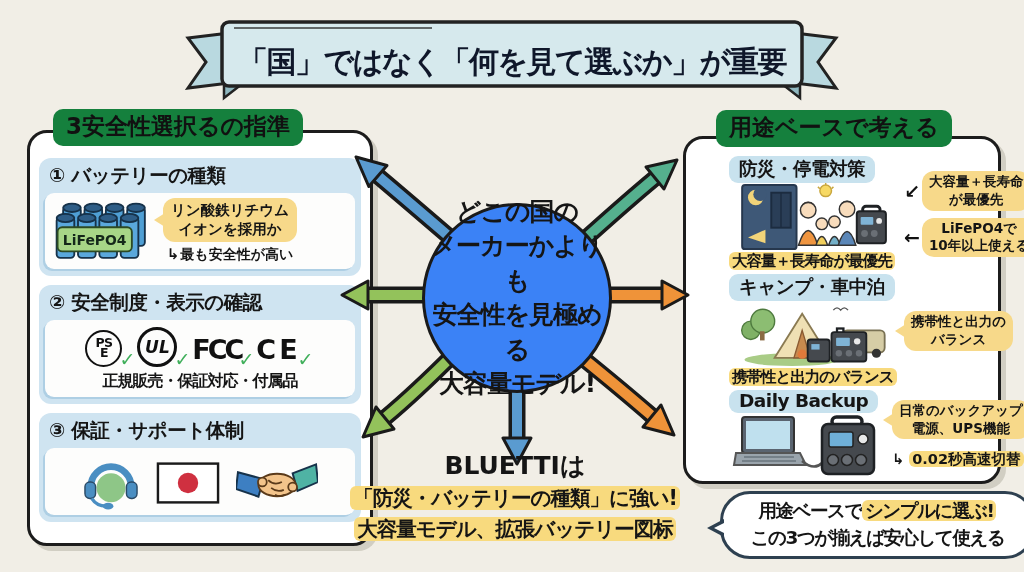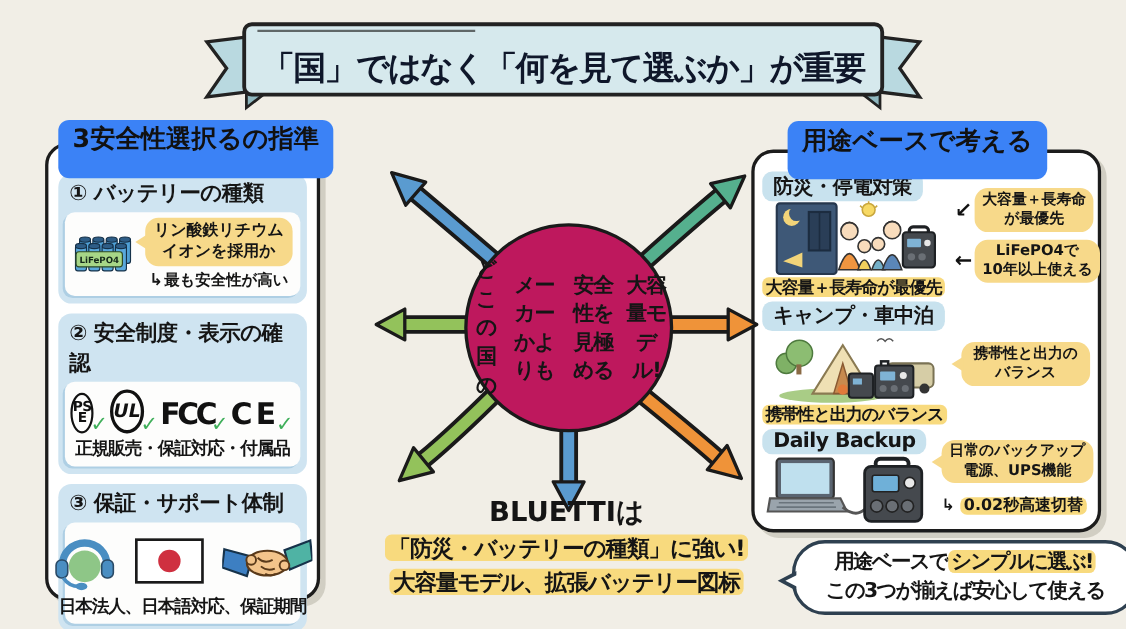--- a/index.html
+++ b/index.html
@@ -18,26 +18,26 @@
   .banner svg { position:absolute; left:0; top:0; }
   .banner-title {
     position:absolute; left:40px; top:20px; width:580px; height:60px;
     display:flex; align-items:center; justify-content:center;
     font-size:30px; font-weight:900; letter-spacing:-1.5px; color:#0f172a;
   }
 
   
   .panel { position:absolute; background:#fff; border:3.5px solid #1c1c1c;
            border-radius:20px; box-shadow:5px 5px 0 rgba(150,145,130,.35); }
-  .panel-label { position:absolute; background:#3b82f6; border-radius:10px;
-           padding:2px 13px 20px; font-weight:900; font-size:23px; color:#111;
+  .panel-label { position:absolute; background:#15803d; border-radius:10px;
+           padding:2px 13px 4px; font-weight:900; font-size:23px; color:#111;
            z-index:3; white-space:nowrap; letter-spacing:0px; }
 
   
-  #left-panel { left:41px; top:130px; width:250px; height:416px;padding-left:48px; }
+  #left-panel { left:27px; top:130px; width:346px; height:416px;padding-left:48px; }
   #left-label { left:53px; top:109px; }
   .lp-inner { position:absolute; inset:0; padding:25px 9px 8px; display:flex;
               flex-direction:column; gap:9px; }
   .lsec { background:#cfe4f1; border-radius:12px; padding:2px 6px 7px; }
   .lsec-head { font-size:19.5px; font-weight:900; padding:2px 4px 4px; letter-spacing:-0.5px; }
   .lsec-body { background:#fdfdfc; border-radius:9px; padding:5px 7px;
                box-shadow:-2px 2px 0 #aecfe4; }
   .row { display:flex; align-items:center; gap:7px; }
   .colc { display:flex; flex-direction:column; align-items:center; }
 
@@ -59,40 +59,40 @@
   .fcc { font-size:27px; font-weight:900; letter-spacing:-3px; padding-bottom:2px;}
   .ce  { font-size:27px; font-weight:800; letter-spacing:3px; padding-bottom:2px;}
   .check { font-size:19px; font-weight:900; color:#3faf5a; margin:0 1px -3px -4px; }
   .lcap { font-size:16px; font-weight:900; text-align:center; margin-top:4px; letter-spacing:-1px; white-space:nowrap; }
   .icons-row { display:flex; align-items:center; justify-content:center; gap:16px; padding-top:3px; }
 
   
   #right-panel { left:683px; top:136px; width:318px; height:348px; }
   #right-label { left:716px; top:110px; }
   .rp-inner { position:absolute; inset:0; padding:17px 7px 5px; display:flex;
-              flex-direction:column; gap:2px; }
+              flex-direction:column; gap:2px;margin-left:36px; }
   .rsec { display:flex; gap:3px; }
   .rsec-main { width:178px; display:flex; flex-direction:column; align-items:flex-start; }
   .rsec-side { flex:1; display:flex; flex-direction:column; justify-content:center; gap:7px; }
   .rpill { display:inline-block; background:#c8e2ee; border-radius:9px;
            padding:0 10px 2px; font-size:18.5px; font-weight:900; white-space:nowrap; letter-spacing:-0.5px;}
   .rcap { font-size:15.5px; font-weight:900; white-space:nowrap; letter-spacing:-1px; }
   .hl { background:#f8da7e; border-radius:6px; padding:0 3px; }
   .side-row { display:flex; align-items:center; gap:2px; }
   .barrow { font-size:19px; font-weight:900; color:#111; }
   .sbub { font-size:13.5px; padding:2px 7px; }
   .sbub span { display:block; }
   .rnote { font-size:14.5px; font-weight:900; margin-top:4px; white-space:nowrap; }
 
   
   #radial-arrows { position:absolute; left:330px; top:118px; z-index:1; }
   #center-circle { position:absolute; left:422px; top:203px; width:190px; height:190px;
-      background:#be185d; border:3.5px solid #1a1a1a; border-radius:50%; z-index:2;
-      display:flex; flex-direction:row; align-items:center; justify-content:center;
-      text-align:center; font-size:19px; font-weight:900; line-height:1.38; letter-spacing:-1px;}
+      background:#3b82f6; border:3.5px solid #1a1a1a; border-radius:50%; z-index:2;
+      display:flex; flex-direction:column; align-items:center; justify-content:center;
+      text-align:center; font-size:25px; font-weight:900; line-height:1.38; letter-spacing:-1px;}
   #bluetti-note { position:absolute; left:330px; top:449px; width:370px; text-align:center; z-index:2; }
   #bluetti-note .b1 { font-size:25px; font-weight:900; }
   #bluetti-note .b2 { font-size:20.5px; font-weight:900; margin-top:2px; letter-spacing:-1px; white-space:nowrap;}
   #bluetti-note .b3 { font-size:20.5px; font-weight:900; margin-top:3px; letter-spacing:-1px; white-space:nowrap;}
 
   
   #speech-bubble { position:absolute; left:720px; top:491px; width:315px; height:68px;
       background:#fff; border:3px solid #2e4050; border-radius:30px; z-index:3;
       display:flex; flex-direction:column; align-items:center; justify-content:center;
       text-align:center; font-size:18.5px; font-weight:900; line-height:1.45; letter-spacing:-1.5px;}
@@ -197,21 +197,20 @@
             </svg>
             <svg width="82" height="50" viewBox="0 0 84 50">
               <polygon points="2,14 28,21 23,39 0,31" fill="#3d7fc2" stroke="#16324a" stroke-width="2"></polygon>
               <polygon points="82,6 58,15 63,33 84,24" fill="#4fb3a4" stroke="#16324a" stroke-width="2"></polygon>
               <ellipse cx="42" cy="27" rx="19" ry="11.5" fill="#f3c48b" stroke="#5a3a1a" stroke-width="2"></ellipse>
               <path d="M33 22 q6 6 14 2 M36 30 q6 5 13 2 M40 37 q5 3 10 0" stroke="#5a3a1a" stroke-width="1.8" fill="none"></path>
               <circle cx="27" cy="24" r="4.5" fill="#f3c48b" stroke="#5a3a1a" stroke-width="1.8"></circle>
               <circle cx="58" cy="29" r="4.5" fill="#f3c48b" stroke="#5a3a1a" stroke-width="1.8"></circle>
             </svg>
           </div>
-          <div class="lcap">日本法人、日本語対応、保証期間</div>
         </div>
       </div>
 
     </div>
   </div>
   <div class="panel-label" id="left-label">3安全性選択るの指準</div>
 
   <svg id="radial-arrows" width="372" height="360" viewBox="0 0 372 360">
 
     <g>

